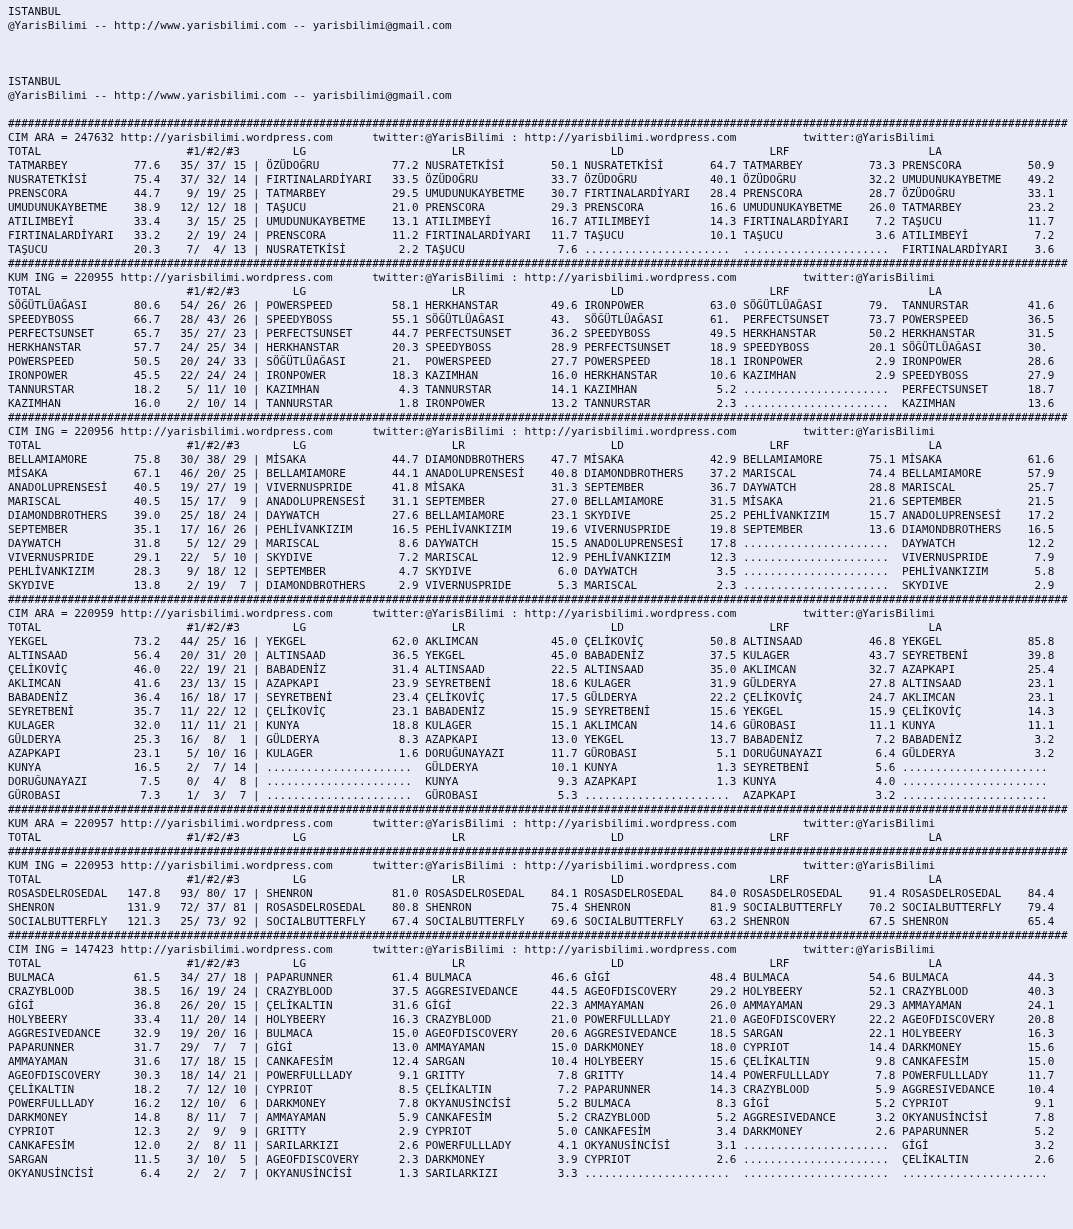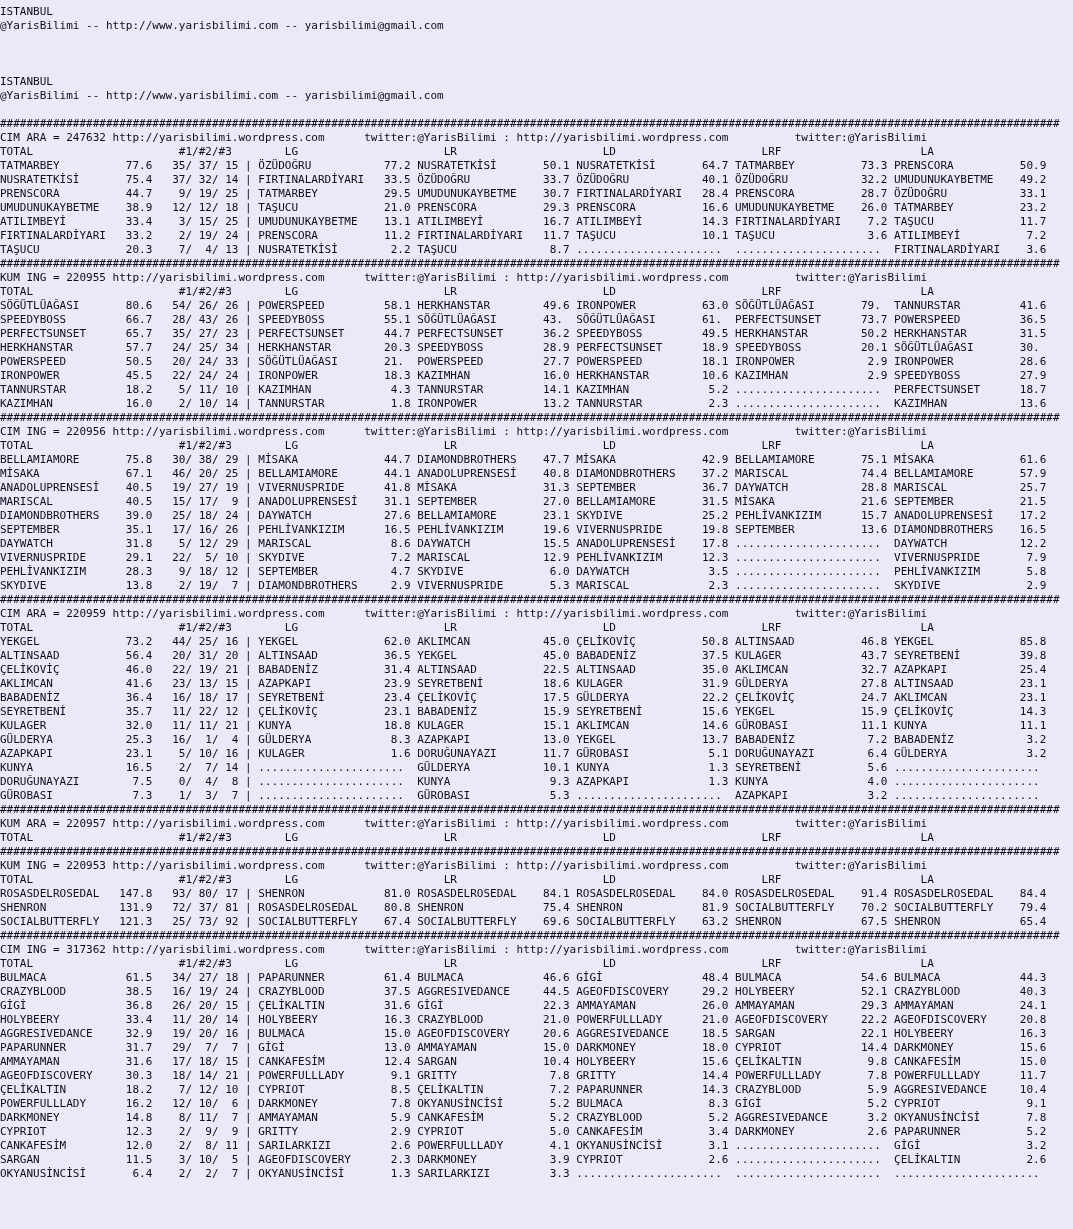--- a/index.html
+++ b/index.html
@@ -1,19 +1,19 @@
 <!DOCTYPE html>
 <html style="--bg: #e9e9f8; --fg: #0d0d1a;"><head>
 <meta charset="utf-8">
 <style>
   :root { --bg:#e9e9f8; --fg:#0d0d1a; }
   html,body { margin:0; padding:0; background:var(--bg); }
   #terminal {
     width:1073px; height:1229px; box-sizing:border-box;
-    padding:5px 0 0 0; overflow:hidden;
+    padding:5px 0 0 8px; overflow:hidden;
     background:var(--bg); color:var(--fg);
     font-family:"DejaVu Sans Mono","Liberation Mono",monospace;
     font-size:11px; line-height:14px;
   }
   .ln { white-space:pre; height:14px; }
 </style>
 </head>
 <body>
 
 <div id="terminal">
@@ -33,21 +33,21 @@
       <div>
         <div class="ln">################################################################################################################################################################</div>
         <div class="ln">CIM ARA = 247632 http://yarisbilimi.wordpress.com      twitter:@YarisBilimi : http://yarisbilimi.wordpress.com          twitter:@YarisBilimi</div>
         <div class="ln">TOTAL                      #1/#2/#3        LG                      LR                      LD                      LRF                     LA</div>
         <div class="ln">TATMARBEY          77.6   35/ 37/ 15 | ÖZÜDOĞRU           77.2 NUSRATETKİSİ       50.1 NUSRATETKİSİ       64.7 TATMARBEY          73.3 PRENSCORA          50.9</div>
         <div class="ln">NUSRATETKİSİ       75.4   37/ 32/ 14 | FIRTINALARDİYARI   33.5 ÖZÜDOĞRU           33.7 ÖZÜDOĞRU           40.1 ÖZÜDOĞRU           32.2 UMUDUNUKAYBETME    49.2</div>
         <div class="ln">PRENSCORA          44.7    9/ 19/ 25 | TATMARBEY          29.5 UMUDUNUKAYBETME    30.7 FIRTINALARDİYARI   28.4 PRENSCORA          28.7 ÖZÜDOĞRU           33.1</div>
         <div class="ln">UMUDUNUKAYBETME    38.9   12/ 12/ 18 | TAŞUCU             21.0 PRENSCORA          29.3 PRENSCORA          16.6 UMUDUNUKAYBETME    26.0 TATMARBEY          23.2</div>
         <div class="ln">ATILIMBEYİ         33.4    3/ 15/ 25 | UMUDUNUKAYBETME    13.1 ATILIMBEYİ         16.7 ATILIMBEYİ         14.3 FIRTINALARDİYARI    7.2 TAŞUCU             11.7</div>
         <div class="ln">FIRTINALARDİYARI   33.2    2/ 19/ 24 | PRENSCORA          11.2 FIRTINALARDİYARI   11.7 TAŞUCU             10.1 TAŞUCU              3.6 ATILIMBEYİ          7.2</div>
-        <div class="ln">TAŞUCU             20.3    7/  4/ 13 | NUSRATETKİSİ        2.2 TAŞUCU              8.7 ......................  ......................  FIRTINALARDİYARI    3.6</div>
+        <div class="ln">TAŞUCU             20.3    7/  4/ 13 | NUSRATETKİSİ        2.2 TAŞUCU              7.6 ......................  ......................  FIRTINALARDİYARI    3.6</div>
       </div>
       <div>
         <div class="ln">################################################################################################################################################################</div>
         <div class="ln">KUM ING = 220955 http://yarisbilimi.wordpress.com      twitter:@YarisBilimi : http://yarisbilimi.wordpress.com          twitter:@YarisBilimi</div>
         <div class="ln">TOTAL                      #1/#2/#3        LG                      LR                      LD                      LRF                     LA</div>
         <div class="ln">SÖĞÜTLÜAĞASI       80.6   54/ 26/ 26 | POWERSPEED         58.1 HERKHANSTAR        49.6 IRONPOWER          63.0 SÖĞÜTLÜAĞASI       79.  TANNURSTAR         41.6</div>
         <div class="ln">SPEEDYBOSS         66.7   28/ 43/ 26 | SPEEDYBOSS         55.1 SÖĞÜTLÜAĞASI       43.  SÖĞÜTLÜAĞASI       61.  PERFECTSUNSET      73.7 POWERSPEED         36.5</div>
         <div class="ln">PERFECTSUNSET      65.7   35/ 27/ 23 | PERFECTSUNSET      44.7 PERFECTSUNSET      36.2 SPEEDYBOSS         49.5 HERKHANSTAR        50.2 HERKHANSTAR        31.5</div>
         <div class="ln">HERKHANSTAR        57.7   24/ 25/ 34 | HERKHANSTAR        20.3 SPEEDYBOSS         28.9 PERFECTSUNSET      18.9 SPEEDYBOSS         20.1 SÖĞÜTLÜAĞASI       30. </div>
         <div class="ln">POWERSPEED         50.5   20/ 24/ 33 | SÖĞÜTLÜAĞASI       21.  POWERSPEED         27.7 POWERSPEED         18.1 IRONPOWER           2.9 IRONPOWER          28.6</div>
@@ -74,42 +74,42 @@
         <div class="ln">################################################################################################################################################################</div>
         <div class="ln">CIM ARA = 220959 http://yarisbilimi.wordpress.com      twitter:@YarisBilimi : http://yarisbilimi.wordpress.com          twitter:@YarisBilimi</div>
         <div class="ln">TOTAL                      #1/#2/#3        LG                      LR                      LD                      LRF                     LA</div>
         <div class="ln">YEKGEL             73.2   44/ 25/ 16 | YEKGEL             62.0 AKLIMCAN           45.0 ÇELİKOVİÇ          50.8 ALTINSAAD          46.8 YEKGEL             85.8</div>
         <div class="ln">ALTINSAAD          56.4   20/ 31/ 20 | ALTINSAAD          36.5 YEKGEL             45.0 BABADENİZ          37.5 KULAGER            43.7 SEYRETBENİ         39.8</div>
         <div class="ln">ÇELİKOVİÇ          46.0   22/ 19/ 21 | BABADENİZ          31.4 ALTINSAAD          22.5 ALTINSAAD          35.0 AKLIMCAN           32.7 AZAPKAPI           25.4</div>
         <div class="ln">AKLIMCAN           41.6   23/ 13/ 15 | AZAPKAPI           23.9 SEYRETBENİ         18.6 KULAGER            31.9 GÜLDERYA           27.8 ALTINSAAD          23.1</div>
         <div class="ln">BABADENİZ          36.4   16/ 18/ 17 | SEYRETBENİ         23.4 ÇELİKOVİÇ          17.5 GÜLDERYA           22.2 ÇELİKOVİÇ          24.7 AKLIMCAN           23.1</div>
         <div class="ln">SEYRETBENİ         35.7   11/ 22/ 12 | ÇELİKOVİÇ          23.1 BABADENİZ          15.9 SEYRETBENİ         15.6 YEKGEL             15.9 ÇELİKOVİÇ          14.3</div>
         <div class="ln">KULAGER            32.0   11/ 11/ 21 | KUNYA              18.8 KULAGER            15.1 AKLIMCAN           14.6 GÜROBASI           11.1 KUNYA              11.1</div>
-        <div class="ln">GÜLDERYA           25.3   16/  1/  4 | GÜLDERYA            8.3 AZAPKAPI           13.0 YEKGEL             13.7 BABADENİZ           7.2 BABADENİZ           3.2</div>
+        <div class="ln">GÜLDERYA           25.3   16/  8/  1 | GÜLDERYA            8.3 AZAPKAPI           13.0 YEKGEL             13.7 BABADENİZ           7.2 BABADENİZ           3.2</div>
         <div class="ln">AZAPKAPI           23.1    5/ 10/ 16 | KULAGER             1.6 DORUĞUNAYAZI       11.7 GÜROBASI            5.1 DORUĞUNAYAZI        6.4 GÜLDERYA            3.2</div>
         <div class="ln">KUNYA              16.5    2/  7/ 14 | ......................  GÜLDERYA           10.1 KUNYA               1.3 SEYRETBENİ          5.6 ...................... </div>
         <div class="ln">DORUĞUNAYAZI        7.5    0/  4/  8 | ......................  KUNYA               9.3 AZAPKAPI            1.3 KUNYA               4.0 ...................... </div>
         <div class="ln">GÜROBASI            7.3    1/  3/  7 | ......................  GÜROBASI            5.3 ......................  AZAPKAPI            3.2 ...................... </div>
       </div>
       <div>
         <div class="ln">################################################################################################################################################################</div>
         <div class="ln">KUM ARA = 220957 http://yarisbilimi.wordpress.com      twitter:@YarisBilimi : http://yarisbilimi.wordpress.com          twitter:@YarisBilimi</div>
         <div class="ln">TOTAL                      #1/#2/#3        LG                      LR                      LD                      LRF                     LA</div>
       </div>
       <div>
         <div class="ln">################################################################################################################################################################</div>
         <div class="ln">KUM ING = 220953 http://yarisbilimi.wordpress.com      twitter:@YarisBilimi : http://yarisbilimi.wordpress.com          twitter:@YarisBilimi</div>
         <div class="ln">TOTAL                      #1/#2/#3        LG                      LR                      LD                      LRF                     LA</div>
         <div class="ln">ROSASDELROSEDAL   147.8   93/ 80/ 17 | SHENRON            81.0 ROSASDELROSEDAL    84.1 ROSASDELROSEDAL    84.0 ROSASDELROSEDAL    91.4 ROSASDELROSEDAL    84.4</div>
         <div class="ln">SHENRON           131.9   72/ 37/ 81 | ROSASDELROSEDAL    80.8 SHENRON            75.4 SHENRON            81.9 SOCIALBUTTERFLY    70.2 SOCIALBUTTERFLY    79.4</div>
         <div class="ln">SOCIALBUTTERFLY   121.3   25/ 73/ 92 | SOCIALBUTTERFLY    67.4 SOCIALBUTTERFLY    69.6 SOCIALBUTTERFLY    63.2 SHENRON            67.5 SHENRON            65.4</div>
       </div>
       <div>
         <div class="ln">################################################################################################################################################################</div>
-        <div class="ln">CIM ING = 317362 http://yarisbilimi.wordpress.com      twitter:@YarisBilimi : http://yarisbilimi.wordpress.com          twitter:@YarisBilimi</div>
+        <div class="ln">CIM ING = 147423 http://yarisbilimi.wordpress.com      twitter:@YarisBilimi : http://yarisbilimi.wordpress.com          twitter:@YarisBilimi</div>
         <div class="ln">TOTAL                      #1/#2/#3        LG                      LR                      LD                      LRF                     LA</div>
         <div class="ln">BULMACA            61.5   34/ 27/ 18 | PAPARUNNER         61.4 BULMACA            46.6 GİGİ               48.4 BULMACA            54.6 BULMACA            44.3</div>
         <div class="ln">CRAZYBLOOD         38.5   16/ 19/ 24 | CRAZYBLOOD         37.5 AGGRESIVEDANCE     44.5 AGEOFDISCOVERY     29.2 HOLYBEERY          52.1 CRAZYBLOOD         40.3</div>
         <div class="ln">GİGİ               36.8   26/ 20/ 15 | ÇELİKALTIN         31.6 GİGİ               22.3 AMMAYAMAN          26.0 AMMAYAMAN          29.3 AMMAYAMAN          24.1</div>
         <div class="ln">HOLYBEERY          33.4   11/ 20/ 14 | HOLYBEERY          16.3 CRAZYBLOOD         21.0 POWERFULLLADY      21.0 AGEOFDISCOVERY     22.2 AGEOFDISCOVERY     20.8</div>
         <div class="ln">AGGRESIVEDANCE     32.9   19/ 20/ 16 | BULMACA            15.0 AGEOFDISCOVERY     20.6 AGGRESIVEDANCE     18.5 SARGAN             22.1 HOLYBEERY          16.3</div>
         <div class="ln">PAPARUNNER         31.7   29/  7/  7 | GİGİ               13.0 AMMAYAMAN          15.0 DARKMONEY          18.0 CYPRIOT            14.4 DARKMONEY          15.6</div>
         <div class="ln">AMMAYAMAN          31.6   17/ 18/ 15 | CANKAFESİM         12.4 SARGAN             10.4 HOLYBEERY          15.6 ÇELİKALTIN          9.8 CANKAFESİM         15.0</div>
         <div class="ln">AGEOFDISCOVERY     30.3   18/ 14/ 21 | POWERFULLLADY       9.1 GRITTY              7.8 GRITTY             14.4 POWERFULLLADY       7.8 POWERFULLLADY      11.7</div>
         <div class="ln">ÇELİKALTIN         18.2    7/ 12/ 10 | CYPRIOT             8.5 ÇELİKALTIN          7.2 PAPARUNNER         14.3 CRAZYBLOOD          5.9 AGGRESIVEDANCE     10.4</div>

